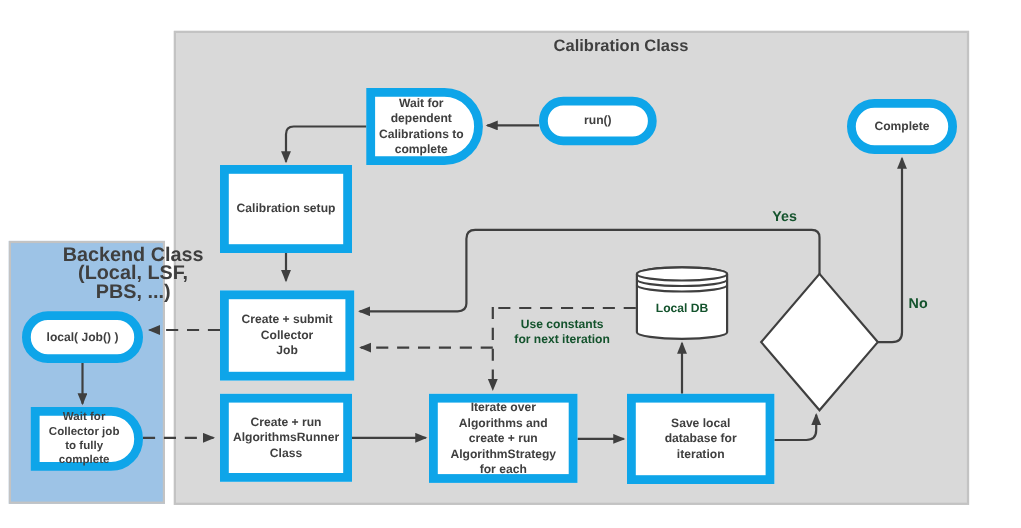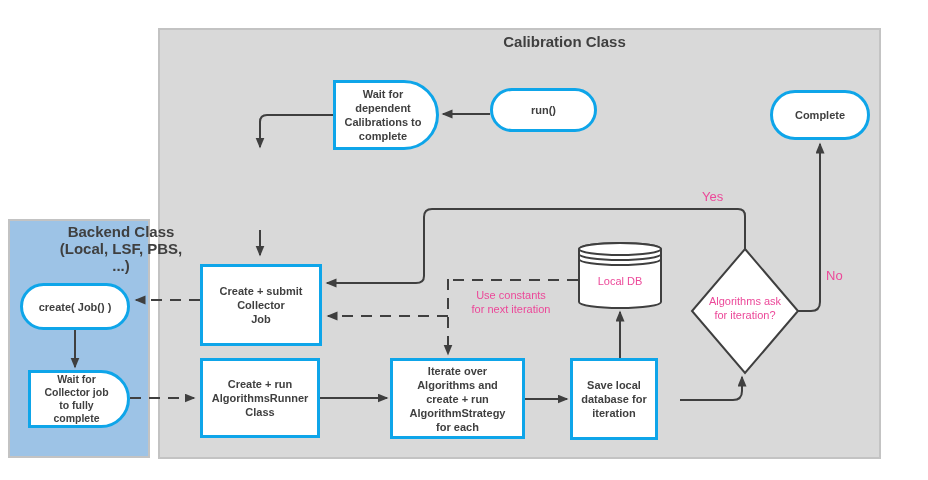--- a/index.html
+++ b/index.html
@@ -6,27 +6,27 @@
   .canvas{position:relative;width:928px;height:480px;background:#fff;
           font-family:"Liberation Sans",sans-serif;overflow:hidden;}
   .container{position:absolute;box-sizing:border-box;z-index:1;}
   .cal-container{left:158px;top:28px;width:723px;height:431px;
                  background:#d9d9d9;border:2px solid #c3c3c3;}
   .backend-container{left:8px;top:219px;width:142px;height:239px;
                  background:#9dc3e6;border:2px solid #c3c3c3;}
   .ctitle{position:absolute;z-index:4;color:#3f3f3f;font-weight:bold;
           text-align:center;white-space:pre-line;padding-left:45px;}
   .cal-title{left:158px;top:33px;width:723px;font-size:15px;}
-  .backend-title{left:8px;top:223px;width:136px;font-size:15px;line-height:17px;}
+  .backend-title{left:8px;top:223px;width:136px;font-size:18px;line-height:17px;}
   svg.overlay{position:absolute;left:0;top:0;z-index:2;}
   .node{position:absolute;box-sizing:border-box;background:#fff;
-        border:3px solid #0ea5e9;display:flex;align-items:center;justify-content:center;
+        border:8px solid #0ea5e9;display:flex;align-items:center;justify-content:center;
         text-align:center;font-weight:bold;font-size:11px;line-height:14px;color:#3f3f3f;
         white-space:pre-line;z-index:3;}
-  .floatlabel{position:absolute;z-index:4;color:#ec4899;font-weight:normal;
+  .floatlabel{position:absolute;z-index:4;color:#14532d;font-weight:bold;
         text-align:center;white-space:pre-line;}
   .elabel{font-size:13px;}
   .slabel{font-size:11px;line-height:14px;}
 </style>
 </head>
 <body>
 
 <div class="canvas">
 
   <div class="container cal-container"></div>
@@ -74,42 +74,41 @@
       <polygon points="745,249 798,311 745,373 692,311" fill="#ffffff"></polygon>
     </g>
   </svg>
 
   <div class="node" style="left:333px;top:80px;width:106px;height:70px;border-radius:0 35px 35px 0;padding-right:6px;">Wait for
 dependent
 Calibrations to
 complete</div>
   <div class="node" style="left:490px;top:88px;width:107px;height:44px;border-radius:26px;">run()</div>
   <div class="node" style="left:770px;top:90px;width:100px;height:50px;border-radius:25px;">Complete</div>
+  <div class="node" style="left:200px;top:150px;width:120px;height:80px;">Calibration setup</div>
   <div class="node" style="left:200px;top:264px;width:122px;height:82px;">Create + submit
 Collector
 Job</div>
   <div class="node" style="left:200px;top:358px;width:120px;height:80px;">Create + run
 AlgorithmsRunner
 Class</div>
   <div class="node" style="left:390px;top:358px;width:135px;height:81px;">Iterate over
 Algorithms and
 create + run
 AlgorithmStrategy
 for each</div>
-  <div class="node" style="left:570px;top:358px;width:88px;height:82px;">Save local
+  <div class="node" style="left:570px;top:358px;width:134px;height:82px;">Save local
 database for
 iteration</div>
-  <div class="node" style="left:20px;top:283px;width:110px;height:47px;border-radius:24px;">create( Job() )</div>
+  <div class="node" style="left:20px;top:283px;width:110px;height:47px;border-radius:24px;">local( Job() )</div>
   <div class="node" style="left:28px;top:370px;width:102px;height:58px;border-radius:0 29px 29px 0;padding-right:5px;font-size:10.5px;line-height:13px;">Wait for
 Collector job
 to fully
 complete</div>
 
   <div class="floatlabel slabel" style="left:578px;top:274px;width:84px;">Local DB</div>
-  <div class="floatlabel slabel" style="left:690px;top:294px;width:110px;">Algorithms ask
-for iteration?</div>
 
   <div class="floatlabel elabel" style="left:702px;top:189px;">Yes</div>
   <div class="floatlabel elabel" style="left:826px;top:268px;">No</div>
   <div class="floatlabel" style="left:452px;top:288px;width:118px;font-size:11px;line-height:14px;">Use constants
 for next iteration</div>
 
 </div>
 
 </body></html>

